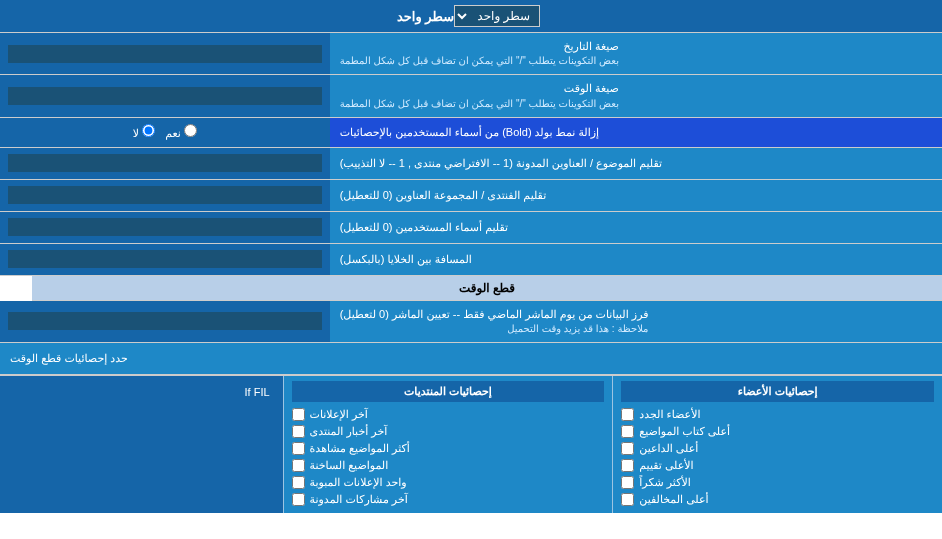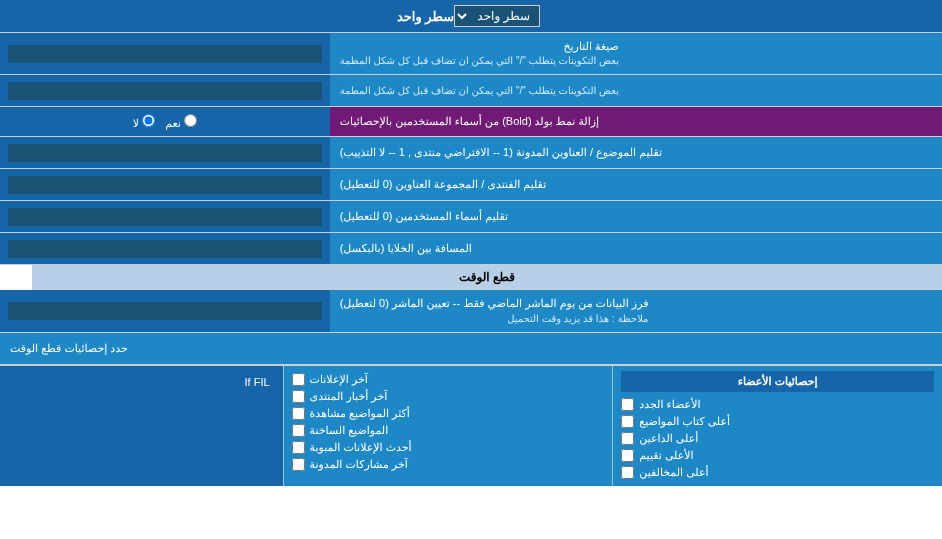--- a/index.html
+++ b/index.html
@@ -91,21 +91,21 @@
     }
 
     
     .radio-row {
       display: flex;
       width: 100%;
       border-bottom: 1px solid #ccc;
       min-height: 30px;
     }
     .radio-label-area {
-      background: #701a75;
+      background: #1d4ed8;
       color: #fff;
       padding: 5px 10px;
       display: flex;
       align-items: center;
       justify-content: flex-end;
       text-align: right;
       font-size: 11px;
     }
     .radio-input-area {
       background: #1565a8;
@@ -200,20 +200,21 @@
       </div>
     </div>
     <div class="row-input col-input-small">
       <input type="text" class="input-box" style="">
     </div>
   </div>
 
   <div class="row">
     <div class="row-label col-label-wide">
       <div>
+        <div>صيغة الوقت</div>
         <div class="note-text">بعض التكوينات يتطلب "/" التي يمكن ان تضاف قبل كل شكل المطمة</div>
       </div>
     </div>
     <div class="row-input col-input-small">
       <input type="text" class="input-box" style="">
     </div>
   </div>
 
   <div class="radio-row">
     <div class="radio-label-area col-label-wide">إزالة نمط بولد (Bold) من أسماء المستخدمين بالإحصائيات</div>
@@ -289,44 +290,49 @@
       </div>
       <div class="checkbox-item">
         <span>أعلى الداعين</span>
         <input type="checkbox" style="">
       </div>
       <div class="checkbox-item">
         <span>الأعلى تقييم</span>
         <input type="checkbox" style="">
       </div>
       <div class="checkbox-item">
+        <span>الأكثر شكراً</span>
+        <input type="checkbox" style="">
+      </div>
+      <div class="checkbox-item">
         <span>أعلى المخالفين</span>
         <input type="checkbox" style="">
       </div>
     </div>
 
     <div class="checkbox-col">
+      <div class="checkbox-col-header">إحصائيات المنتديات</div>
       <div class="checkbox-item">
         <span>آخر الإعلانات</span>
         <input type="checkbox" style="">
       </div>
       <div class="checkbox-item">
         <span>آخر أخبار المنتدى</span>
         <input type="checkbox" style="">
       </div>
       <div class="checkbox-item">
         <span>أكثر المواضيع مشاهدة</span>
         <input type="checkbox" style="">
       </div>
       <div class="checkbox-item">
         <span>المواضيع الساخنة</span>
         <input type="checkbox" style="">
       </div>
       <div class="checkbox-item">
-        <span>أحدث الإعلانات المبوبة</span>
+        <span>واحد الإعلانات المبوبة</span>
         <input type="checkbox" style="">
       </div>
       <div class="checkbox-item">
         <span>آخر مشاركات المدونة</span>
         <input type="checkbox" style="">
       </div>
     </div>
 
     <div class="checkbox-col" style="background:#1565a8; flex: 0 0 30%;">
       <div style="color:#fff; font-size:11px; padding:5px; text-align:right;">

